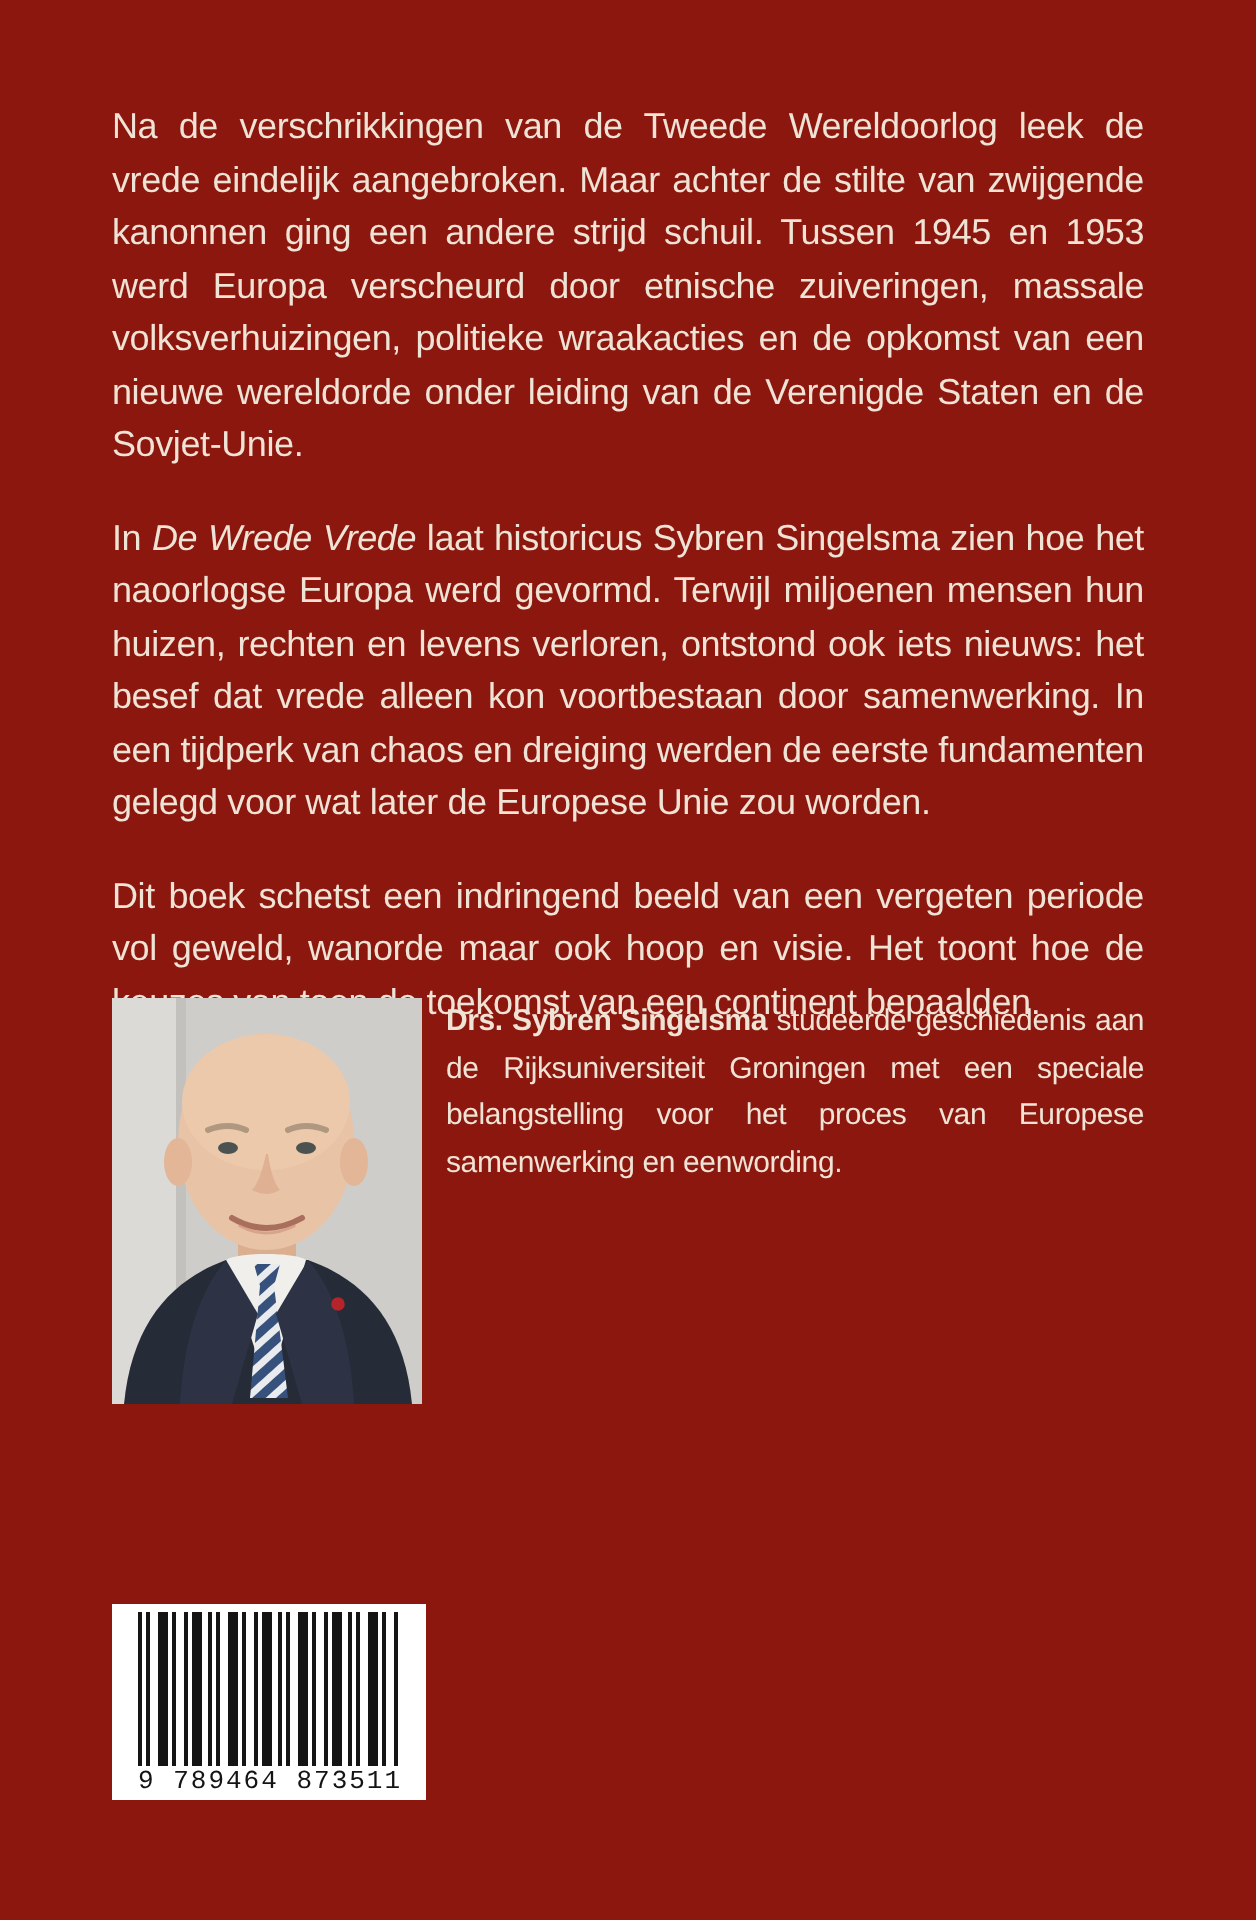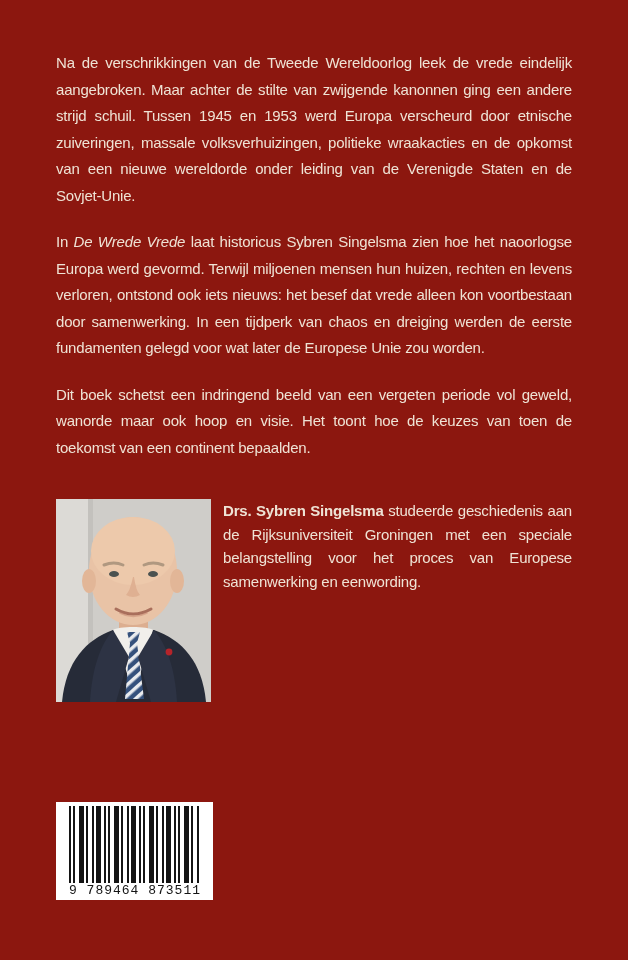--- a/index.html
+++ b/index.html
@@ -16,21 +16,21 @@
   }
   
   .synopsis {
     position: absolute;
     left: 56px;
     right: 56px;
     top: 50px;
   }
   .synopsis p {
     margin: 0 0 20px 0;
-    font-size: 15px;
+    font-size: 18px;
     line-height: 26.5px;
     letter-spacing: -0.2px;
     text-align: justify;
   }
   .synopsis em { font-style: italic; }
   
   .author-section {
     position: absolute;
     left: 56px;
     right: 56px;

